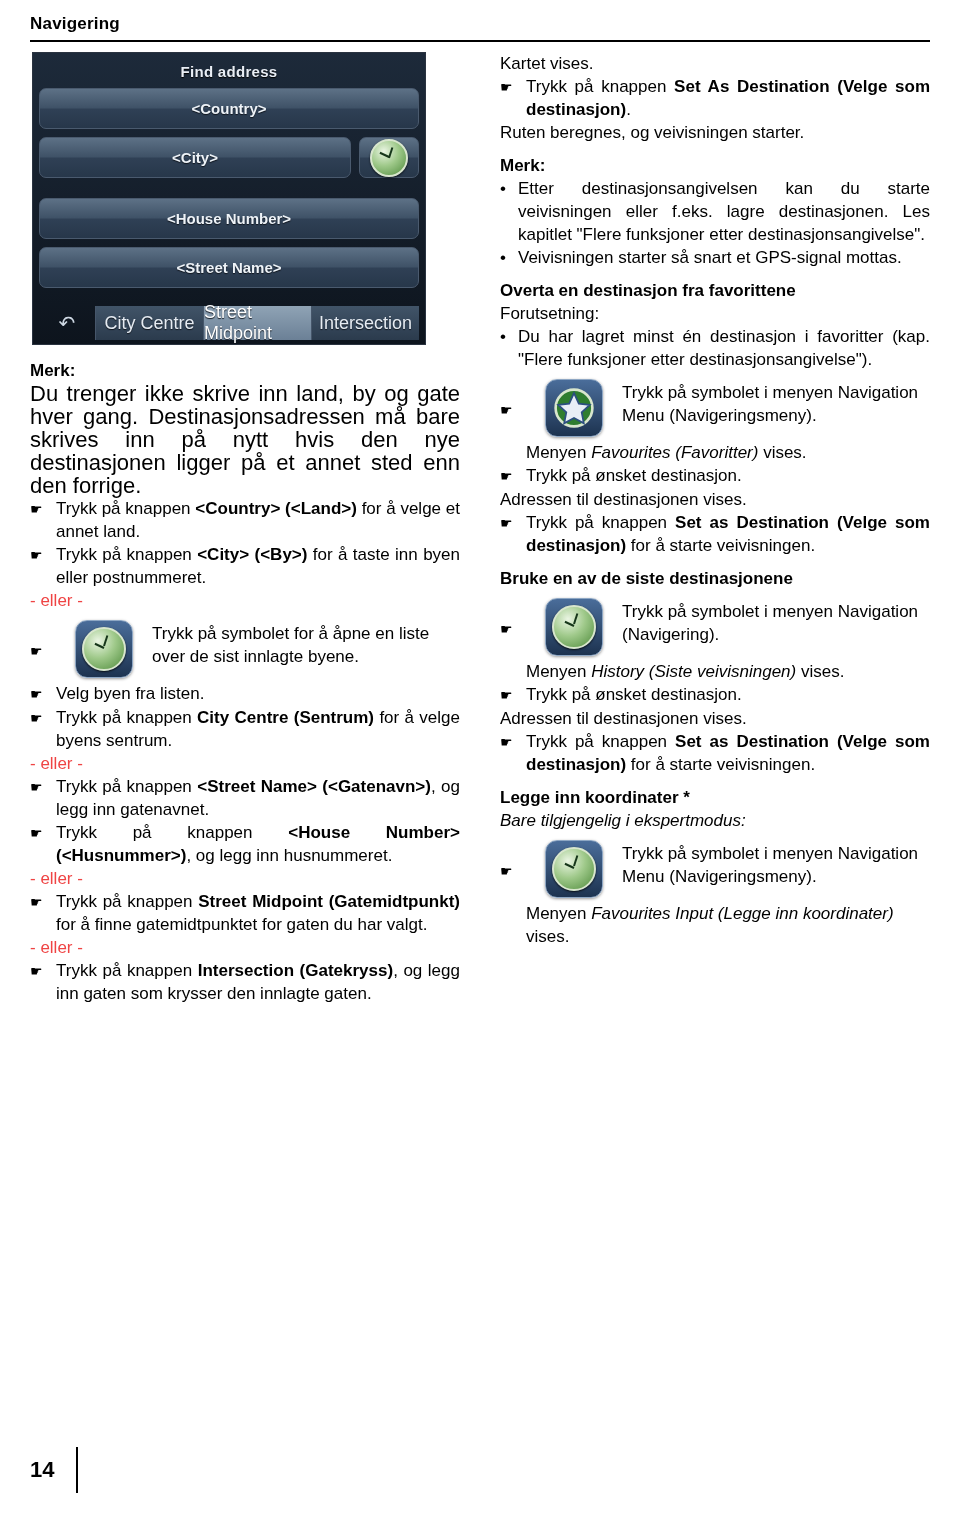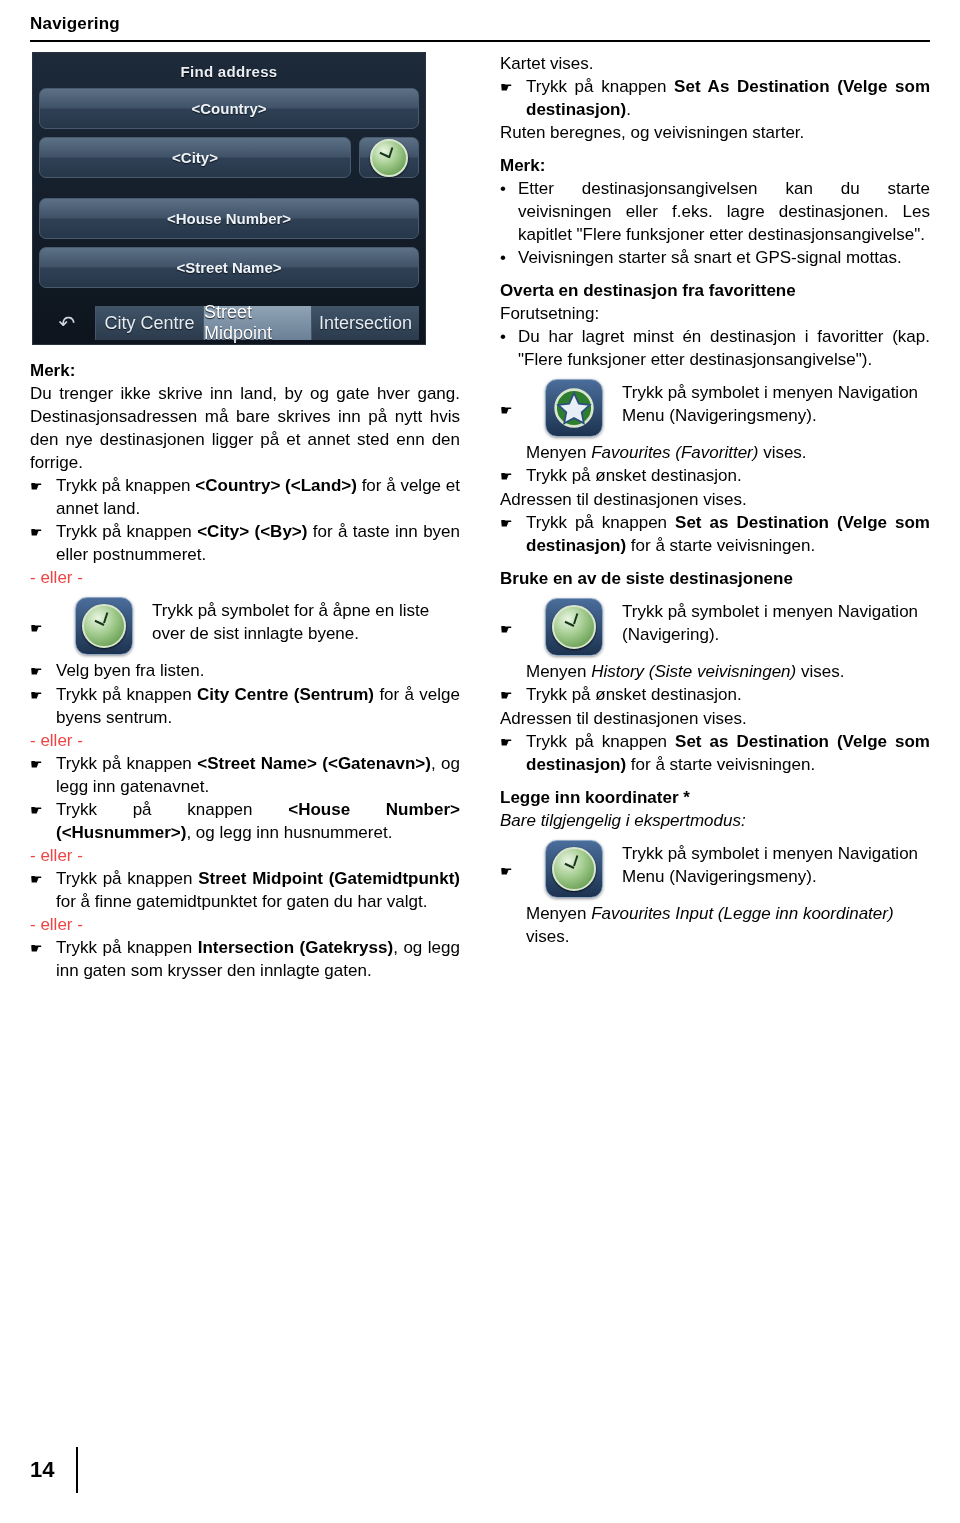--- a/index.html
+++ b/index.html
@@ -160,21 +160,21 @@
     position: absolute;
     left: 50%; top: 50%;
     width: 2px; height: 10px;
     background: #16361a;
     transform: translate(-50%, -1px) rotate(115deg);
     transform-origin: top center;
   }
 
   
   p, .para {
-    font-size: 17px;
+    font-size: 22px;
     line-height: 23px;
     margin: 0 0 0 0;
     text-align: justify;
   }
   .bold { font-weight: bold; }
   .ital { font-style: italic; }
   .heading {
     font-size: 17px;
     font-weight: bold;
     line-height: 23px;

